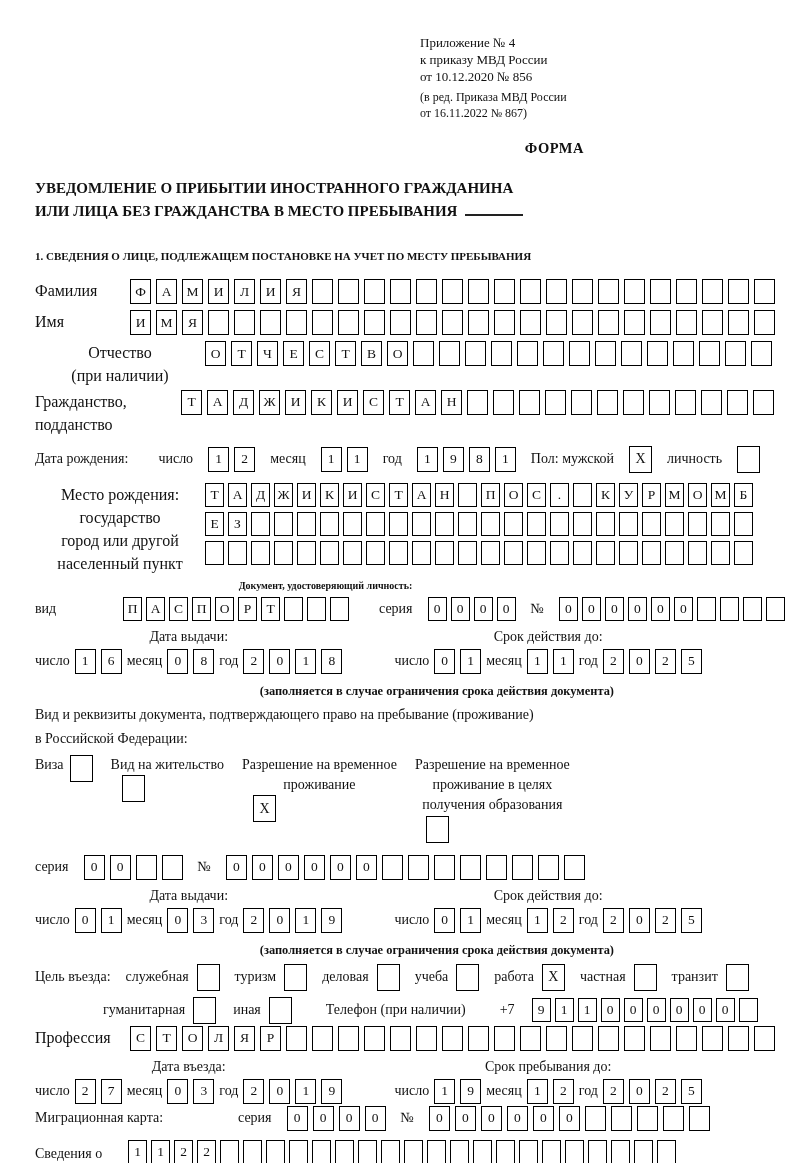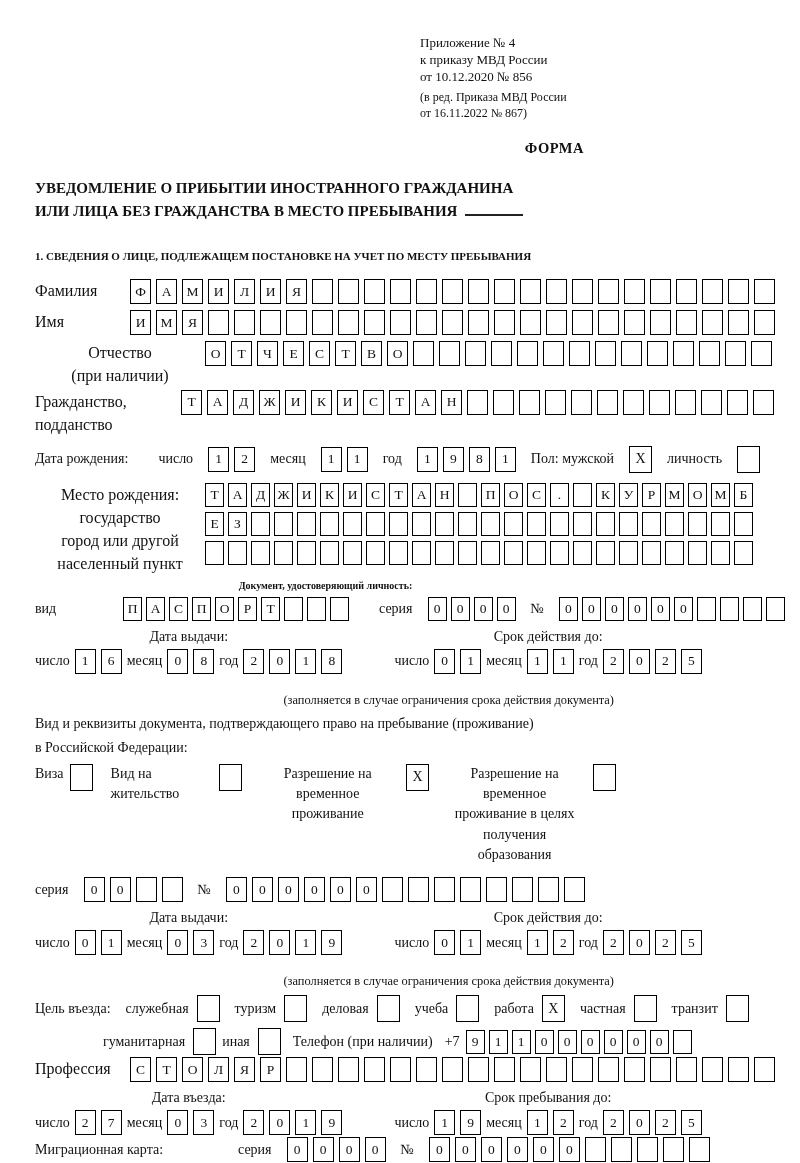--- a/index.html
+++ b/index.html
@@ -41,30 +41,30 @@
   .inline-row { display:flex; align-items:center; gap:15px; font-size:14px; margin-top:6px; flex-wrap:nowrap; }
   .inline-row .lbl { flex:0 0 auto; }
   .gap14 { width:7px; } .gap30 { width:22px; }
 
   
   .dates { display:flex; margin-top:8px; }
   .dgroup { flex:0 0 auto; }
   .dgroup + .dgroup { margin-left:52px; }
   .dhead { text-align:center; font-size:14px; margin-bottom:4px; }
   .dline { display:flex; align-items:center; gap:5px; font-size:14px; }
-  .note { text-align:right; font-size:12.4px; margin-top:19px; padding-right:2px; }
+  .note { text-align:right; font-size:12.4px; margin-top:10px; padding-right:2px;font-weight:bold; }
 
   
   .res-line { font-size:14px; margin-top:8px; }
   .options-row { display:flex; align-items:flex-start; margin-top:8px; font-size:14px; }
   .opt { display:flex; align-items:flex-start; }
   .opt .olabel { line-height:1.45; }
   .opt .olabel.center { text-align:center; }
   .opt .chk { margin-left:11px; }
-  .opt + .opt { margin-left:18px; }
+  .opt + .opt { margin-left:18px;flex-direction:column; }
 
   
   .purpose-item { display:flex; align-items:center; gap:8px; }
 
   
   .reps { display:flex; margin-top:9px; }
   .reps-labels { font-size:14px; line-height:1.95; }
   .reps-right .cells { margin-bottom:5px; }
 
   .mt2 { margin-top:2px; } .mt10 { margin-top:10px; } .mt12 { margin-top:12px; }
@@ -548,21 +548,21 @@
     <span class="purpose-item">
         <span>частная</span>
         <span class="cell chk"></span>
       </span>
     <span class="purpose-item">
         <span>транзит</span>
         <span class="cell chk"></span>
       </span>
   </div>
 
-  <div class="inline-row" style="gap:6px; padding-left:68px;text-align:right;">
+  <div class="inline-row" style="gap:17px; padding-left:68px;text-align:right;">
     <span class="purpose-item">
         <span>гуманитарная</span>
         <span class="cell chk"></span>
       </span>
     <span class="purpose-item">
         <span>иная</span>
         <span class="cell chk"></span>
       </span>
     <span class="gap30"></span>
     <span class="lbl">Телефон (при наличии)</span>

